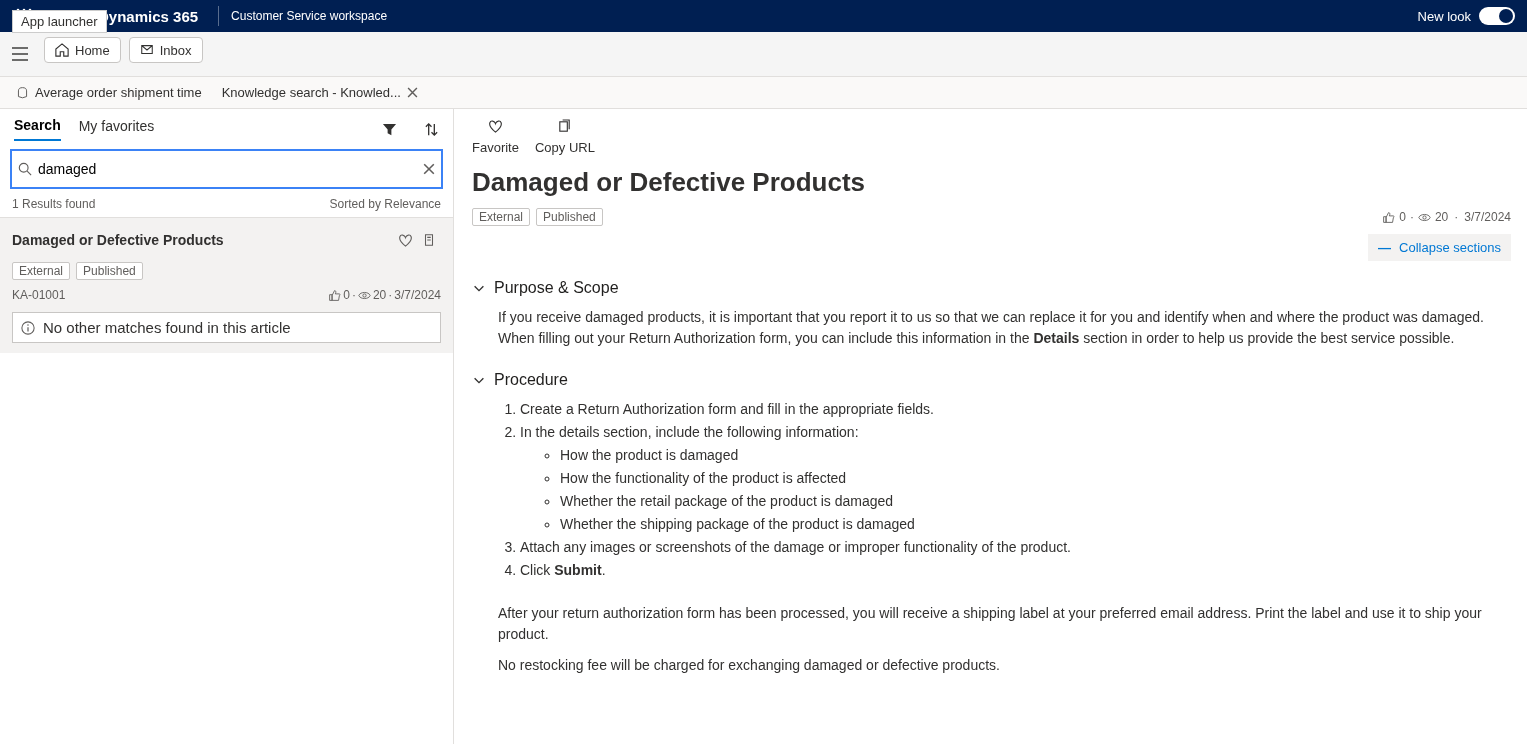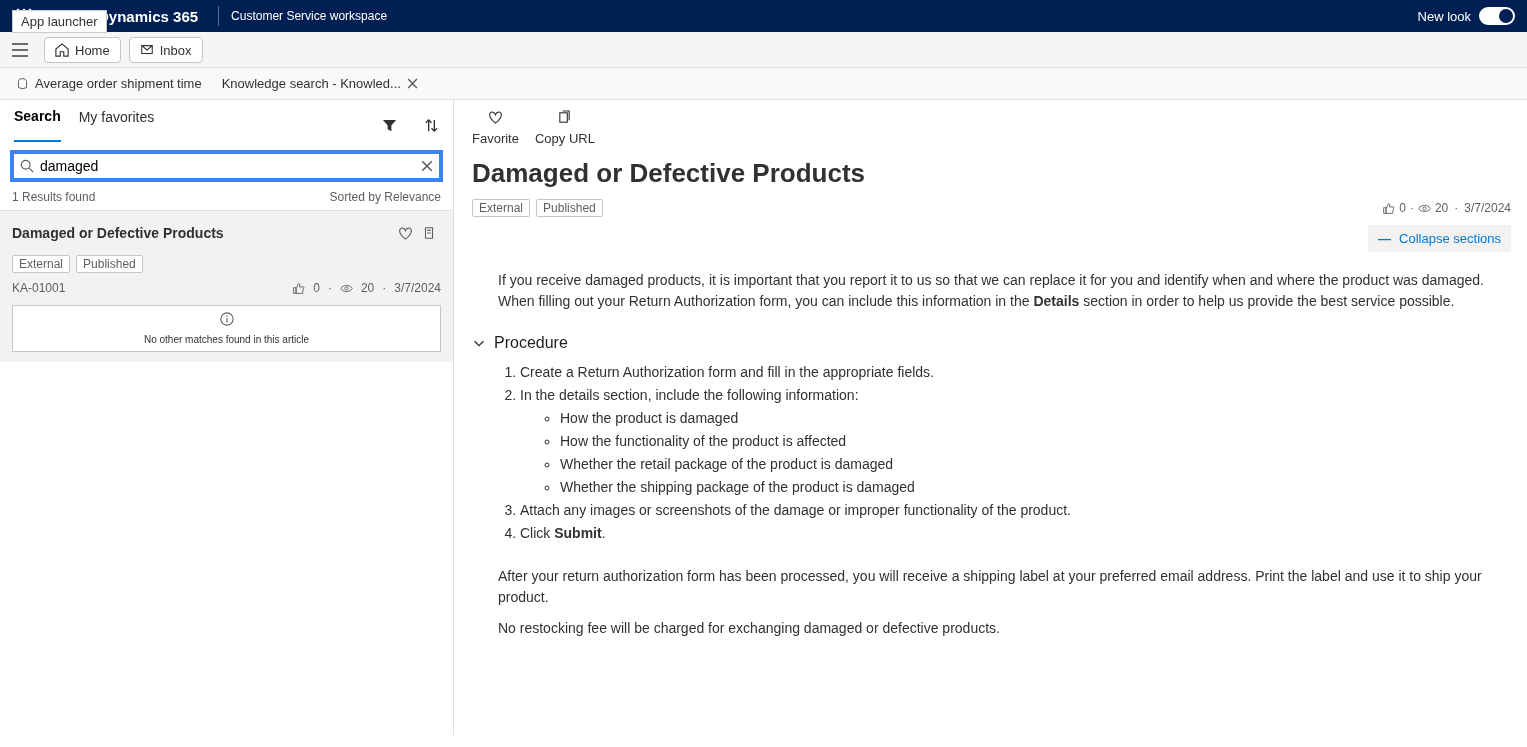--- a/index.html
+++ b/index.html
@@ -11,60 +11,60 @@
 .app-launcher-tip { position: absolute; left: 12px; top: 10px; background: #fff; color: #323130; border: 1px solid #ccc; padding: 3px 8px; font-size: 13px; z-index: 10; }
 .brand { font-size: 15px; font-weight: 600; padding: 0 8px 0 50px; }
 .divider-v { width: 1px; height: 20px; background: rgba(255,255,255,0.35); margin: 0 12px; }
 .workspace { font-size: 12px; }
 .topbar-spacer { flex: 1; }
 .newlook { display: flex; align-items: center; gap: 8px; font-size: 13px; }
 .toggle { width: 36px; height: 18px; background: #fff; border-radius: 9px; position: relative; }
 .toggle::after { content: ""; position: absolute; right: 2px; top: 2px; width: 14px; height: 14px; background: #001f52; border-radius: 50%; }
 
 
-.tabrow { height: 36px; background: #f5f5f5; border-bottom: 1px solid #e1dfdd; display: flex; align-items: stretch; padding-left: 6px; }
+.tabrow { height: 45px; background: #f5f5f5; border-bottom: 1px solid #e1dfdd; display: flex; align-items: stretch; padding-left: 6px; }
 .hamburger { width: 28px; display: flex; align-items: center; justify-content: center; margin-right: 6px; }
 .pill { display: flex; align-items: center; gap: 6px; border: 1px solid #c8c6c4; border-radius: 4px; background: #fff; padding: 0 10px; height: 26px; margin: 5px 4px; font-size: 13px; }
 .tab { display: flex; align-items: center; gap: 6px; border: 1px solid #c8c6c4; border-top-left-radius: 4px; border-top-right-radius: 4px; background: #fff; padding: 0 8px 0 10px; height: 30px; margin-top: 6px; font-size: 13px; }
 .tab.active { border-top: 2px solid #0078d4; }
 .tab .xicon, .subtab .xicon { color: #605e5c; }
 
 
 .subtabrow { height: 32px; background: #faf9f8; border-bottom: 1px solid #e1dfdd; display: flex; align-items: center; padding-left: 6px; font-size: 13px; }
 .subtab { display: flex; align-items: center; gap: 6px; padding: 0 10px; height: 32px; }
 .subtab.active { font-weight: 400; }
 
 
 .main { display: flex; height: calc(747px - 44px - 36px - 32px); }
 .left { width: 454px; border-right: 1px solid #e1dfdd; display: flex; flex-direction: column; }
 
 
 .left-head { display: flex; align-items: center; padding: 8px 10px 0 14px; gap: 18px; }
-.left-head .t { font-size: 14px; padding-bottom: 16px; cursor: pointer; text-align: center; }
+.left-head .t { font-size: 14px; padding-bottom: 6px; cursor: pointer; text-align: center; }
 .left-head .t.active { font-weight: 600; border-bottom: 2px solid #0078d4; color: #000; }
 .left-head-spacer { flex: 1; }
 .icon-btn { width: 24px; height: 24px; display: flex; align-items: center; justify-content: center; color: #323130; }
 
 
-.searchbox { margin: 8px 10px 6px 10px; border: 4px solid #3b82f6; height: 32px; display: flex; align-items: center; padding: 0 6px; }
+.searchbox { margin: 8px 10px 6px 10px; border: 2px solid #3b82f6; height: 40px; display: flex; align-items: center; padding: 0 6px; }
 .searchbox input { border: none; outline: none; flex: 1; font-size: 14px; padding: 0 6px; background: transparent; }
 
 .results-meta { display: flex; justify-content: space-between; font-size: 12px; color: #605e5c; padding: 2px 12px 6px 12px; }
 
 
 .card { background: #f3f2f1; padding: 10px 12px 10px 12px; border-top: 1px solid #e1dfdd; }
 .card-head { display: flex; align-items: center; }
 .card-title { font-weight: 600; font-size: 14px; flex: 1; }
 .card-snip { font-size: 13px; color: #323130; margin-top: 6px; line-height: 1.4; }
 .badges { margin-top: 10px; display: flex; gap: 6px; }
 .badge { border: 1px solid #c8c6c4; background: #fff; border-radius: 2px; padding: 1px 6px; font-size: 12px; color: #605e5c; }
-.card-meta { display: flex; align-items: center; font-size: 12px; color: #605e5c; margin-top: 8px; gap: 8px; }
+.card-meta { display: flex; align-items: center; font-size: 12px; color: #605e5c; margin-top: 8px; gap: 2px; }
 .card-meta .sp { flex: 1; }
 
-.no-more { margin-top: 10px; border: 1px solid #c8c6c4; background: #fff; padding: 6px 8px; font-size: 10px; color: #323130; display: flex; align-items: center; gap: 8px; flex-direction: column; }
+.no-more { margin-top: 10px; border: 1px solid #c8c6c4; background: #fff; padding: 6px 8px; font-size: 15px; color: #323130; display: flex; align-items: center; gap: 8px; }
 
 
 .right { flex: 1; padding: 10px 16px 20px 18px; overflow: auto; }
 .article-actions { display: flex; align-items: center; gap: 16px; font-size: 13px; color: #323130; margin-bottom: 12px; }
 .act { display: flex; align-items: center; gap: 6px; flex-direction: column; }
 .article-title { font-size: 26px; font-weight: 600; margin-bottom: 10px; }
 .article-statusline { display: flex; align-items: center; font-size: 12px; color: #605e5c; margin-bottom: 8px; }
 .article-statusline .sp { flex: 1; }
 .collapse-box { display: flex; justify-content: flex-end; margin-bottom: 18px; }
 .collapse-btn { background: #f3f2f1; color: #0078d4; font-size: 13px; padding: 6px 10px; display: flex; align-items: center; gap: 8px; }
@@ -271,20 +271,26 @@
     </div>
 
     <div class="collapse-box">
       <div class="collapse-btn">
         <span class="dash">—</span>
         <span>Collapse sections</span>
       </div>
     </div>
 
     <div class="sec">
+      <div class="sec-head">
+        <svg class="chev" width="14" height="14" viewBox="0 0 16 16">
+            <path d="M3 6 L8 11 L13 6" fill="none" stroke="#323130" stroke-width="1.6"></path>
+          </svg>
+        <span>Purpose &amp; Scope</span>
+      </div>
       <div class="sec-body">
         <p><span>If you receive damaged products, it is important that you report it to us so that we can replace it for you and identify when and where the product was damaged. When filling out your Return Authorization form, you can include this information in the </span><b>Details</b><span> section in order to help us provide the best service possible.</span></p>
       </div>
     </div>
 
     <div class="sec">
       <div class="sec-head">
         <svg class="chev" width="14" height="14" viewBox="0 0 16 16">
             <path d="M3 6 L8 11 L13 6" fill="none" stroke="#323130" stroke-width="1.6"></path>
           </svg>

